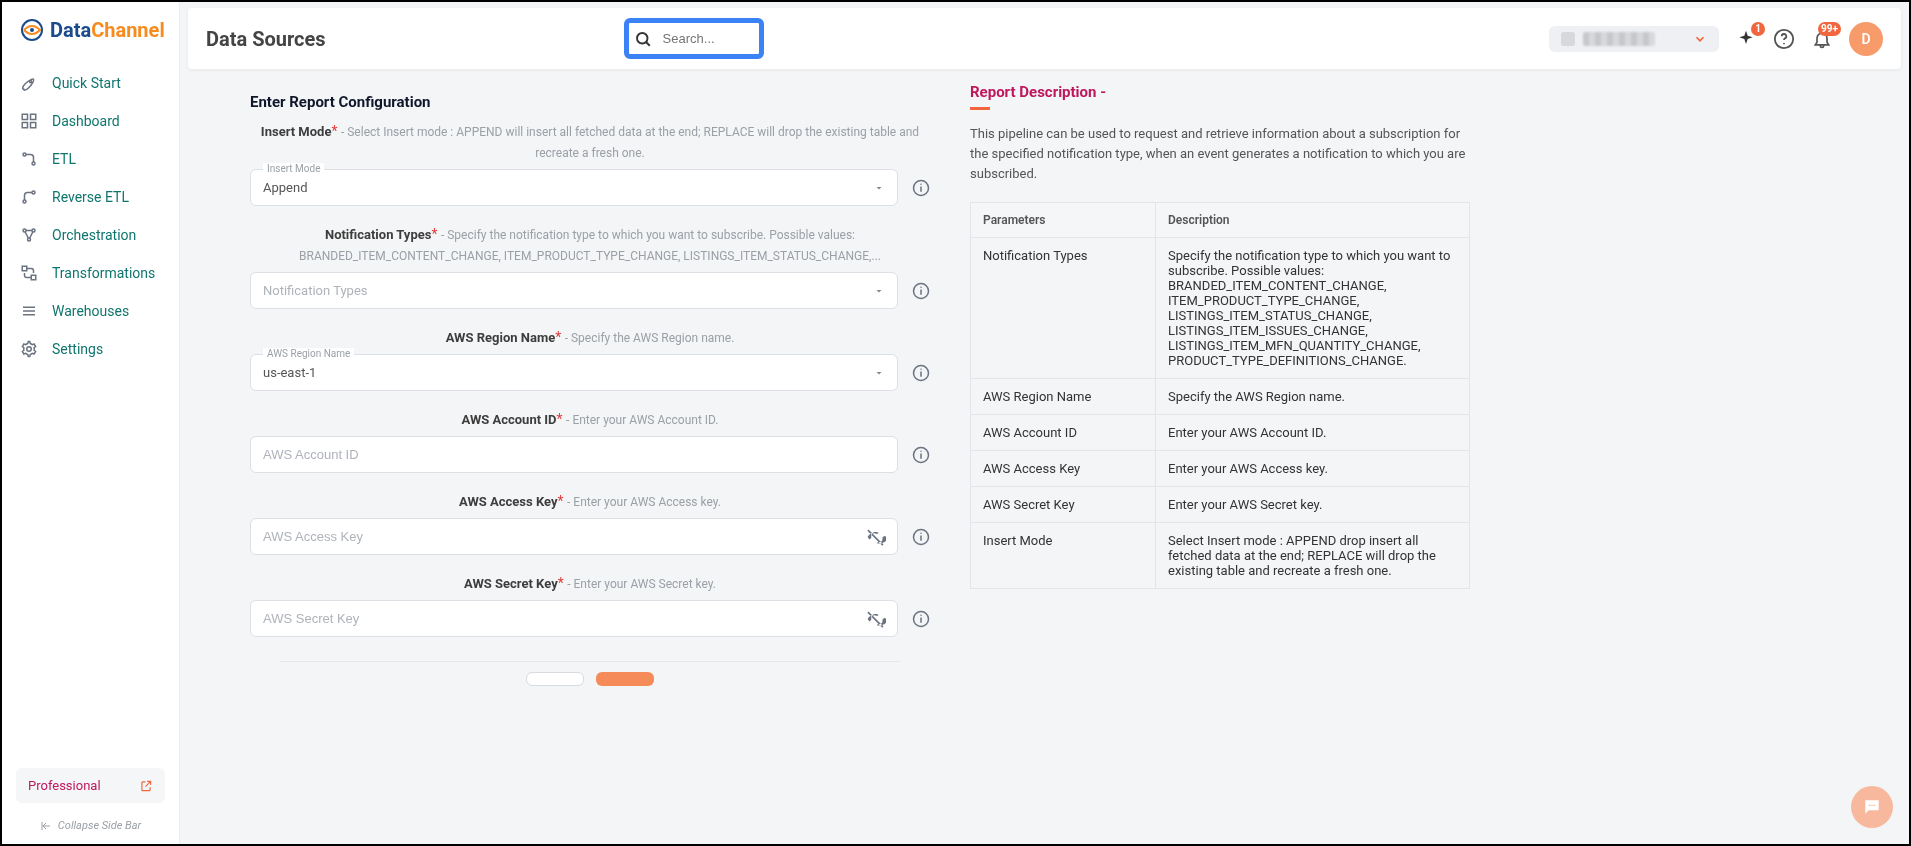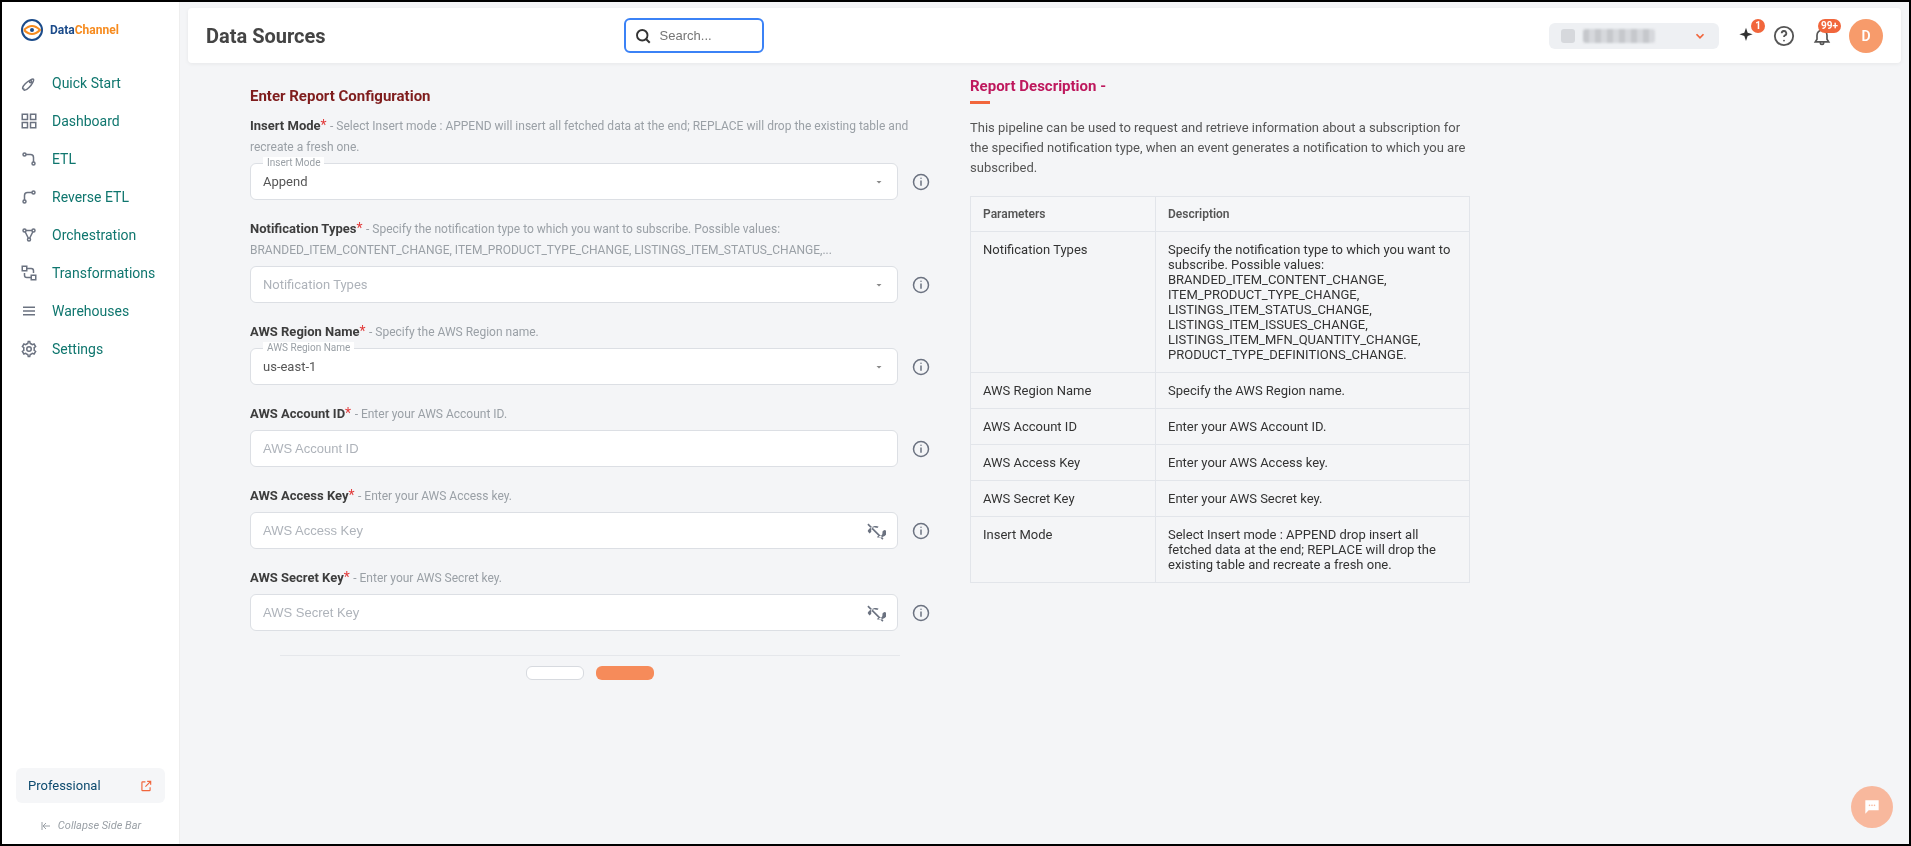--- a/index.html
+++ b/index.html
@@ -25,21 +25,21 @@
     display: flex;
     flex-direction: column;
     padding: 16px 0 8px 0;
     flex-shrink: 0;
   }
   .logo {
     display: flex;
     align-items: center;
     gap: 6px;
     padding: 0 18px 18px 18px;
-    font-size: 12px;
+    font-size: 20px;
     font-weight: 700;
   }
   .logo .mark { width: 24px; height: 24px; }
   .logo .data { color: #1b4b8a; }
   .logo .channel { color: #f68b1f; }
   .nav { list-style: none; padding: 4px 0; flex: 1; }
   .nav li {
     display: flex;
     align-items: center;
     gap: 14px;
@@ -47,21 +47,21 @@
     color: #0f766e;
     cursor: pointer;
     font-size: 14px;
   }
   .nav .icon { width: 18px; height: 18px; display:inline-flex; align-items:center; justify-content:center; color:#6b7280; }
   .plan-box {
     margin: 0 14px 10px 14px;
     background: #f5f6f8;
     border-radius: 6px;
     padding: 10px 12px;
-    color: #0c4a6e;
+    color: #be185d;
     font-size: 13px;
     display: flex;
     justify-content: space-between;
     align-items: center;
   }
   .collapse {
     text-align: center;
     font-size: 11px;
     color: #9aa0a6;
     padding: 6px 0 4px 0;
@@ -89,21 +89,21 @@
   }
   .page-title { font-size: 20px; font-weight: 700; color: #444; margin-right: 20px; white-space: nowrap; text-align: center; }
   .search-wrap {
     position: relative;
     width: 140px;
     margin-left: 260px;
   }
   .search-wrap input {
     width: 100%;
     padding: 8px 10px 8px 34px;
-    border: 2px solid #3b82f6;
+    border: 5px solid #3b82f6;
     border-radius: 6px;
     font-size: 13px;
     color:#333;
   }
   .search-wrap .sicon {
     position: absolute;
     left: 10px; top: 50%; transform: translateY(-50%);
     color: #555;
   }
   .top-right { margin-left: auto; display: flex; align-items: center; gap: 16px; }
@@ -163,26 +163,26 @@
   .content {
     flex: 1;
     display: flex;
     gap: 40px;
     padding: 14px 28px 0 70px;
     overflow: auto;
   }
   .col-left { flex: 0 0 680px; max-width: 680px; }
   .col-right { flex: 1; max-width: 500px; }
 
-  .section-heading { font-size: 15px; font-weight: 700; color: #7f1d1d; margin: 10px 0 10px 0; }
+  .section-heading { font-size: 15px; font-weight: 700; color: #0f172a; margin: 10px 0 10px 0; }
   .field { margin-bottom: 18px; }
   .field-label { font-size: 13px; font-weight: 700; color: #3d3d3d; }
   .req { color: #e23b3b; }
   .field-help { color: #9aa0a6; font-size: 12px; }
-  .field-label-row { line-height: 1.5; margin-bottom: 6px; }
+  .field-label-row { line-height: 1.5; margin-bottom: 6px; text-align: center; }
   .control-row { display: flex; align-items: center; gap: 14px; }
   .control { position: relative; flex: 1; }
 
   .float-label {
     position: absolute;
     top: -7px;
     left: 12px;
     background: #fff;
     padding: 0 4px;
     font-size: 10px;

